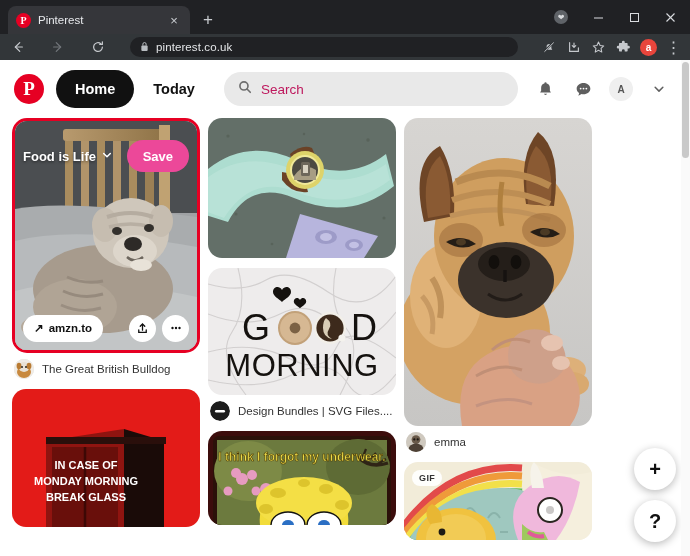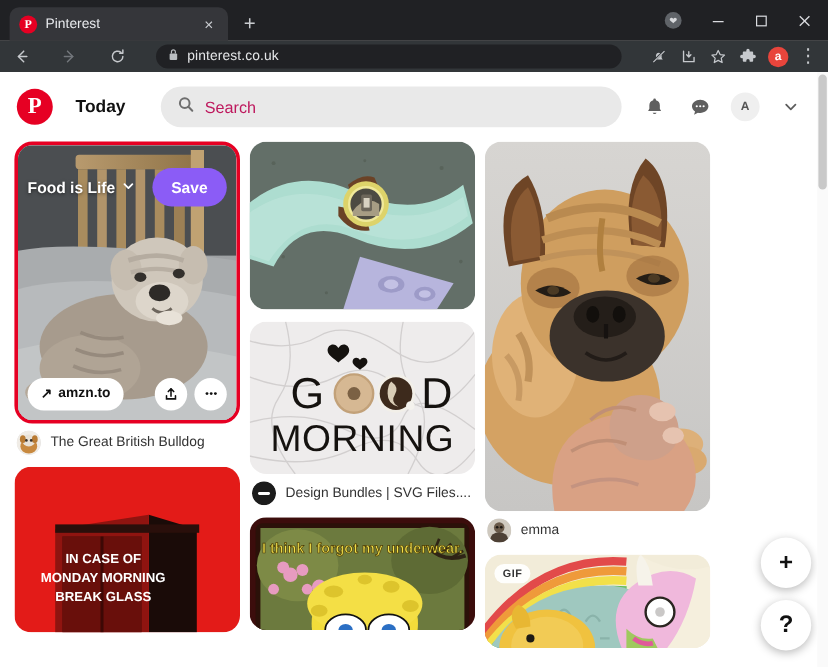--- a/index.html
+++ b/index.html
@@ -155,21 +155,21 @@
     position: absolute; top: 18px; left: 8px; right: 8px; height: 34px;
     display: flex; align-items: center; justify-content: space-between;
     z-index: 4;
   }
   .board-sel {
     display: flex; align-items: center; gap: 5px; color: #fff;
     font-size: 13px; font-weight: bold;
     text-shadow: 0 1px 3px rgba(0,0,0,.55);
   }
   .save-btn {
-    background: #8b5cf6; color: #fff; font-size: 13px; font-weight: bold;
+    background: #ec4899; color: #fff; font-size: 13px; font-weight: bold;
     height: 32px; padding: 0 16px; border-radius: 16px; display: flex;
     align-items: center; border: none;
   }
   .ov-bot {
     position: absolute; bottom: 8px; left: 8px; right: 8px; height: 28px;
     display: flex; align-items: center; justify-content: space-between;
     z-index: 4;
   }
   .src-chip {
     background: #fff; border-radius: 14px; height: 27px; padding: 0 11px;
@@ -307,20 +307,21 @@
         <span class="ext-avatar">a</span>
       </div>
       <div class="tb-icon">⋮</div>
     </div>
   </div>
 
   <div class="page">
 
     <div class="pheader">
       <div class="plogo">P</div>
+      <div class="navpill">Home</div>
       <div class="navplain">Today</div>
 
       <div class="searchbox">
         <span>
           <svg width="14" height="14" viewBox="0 0 16 16">
               <circle cx="6.8" cy="6.8" r="4.6" fill="none" stroke="#6e6e6e" stroke-width="1.9"></circle>
               <line x1="10.3" y1="10.3" x2="14" y2="14" stroke="#6e6e6e" stroke-width="1.9" stroke-linecap="round"></line>
             </svg>
         </span>
         <span class="ph">Search</span>

